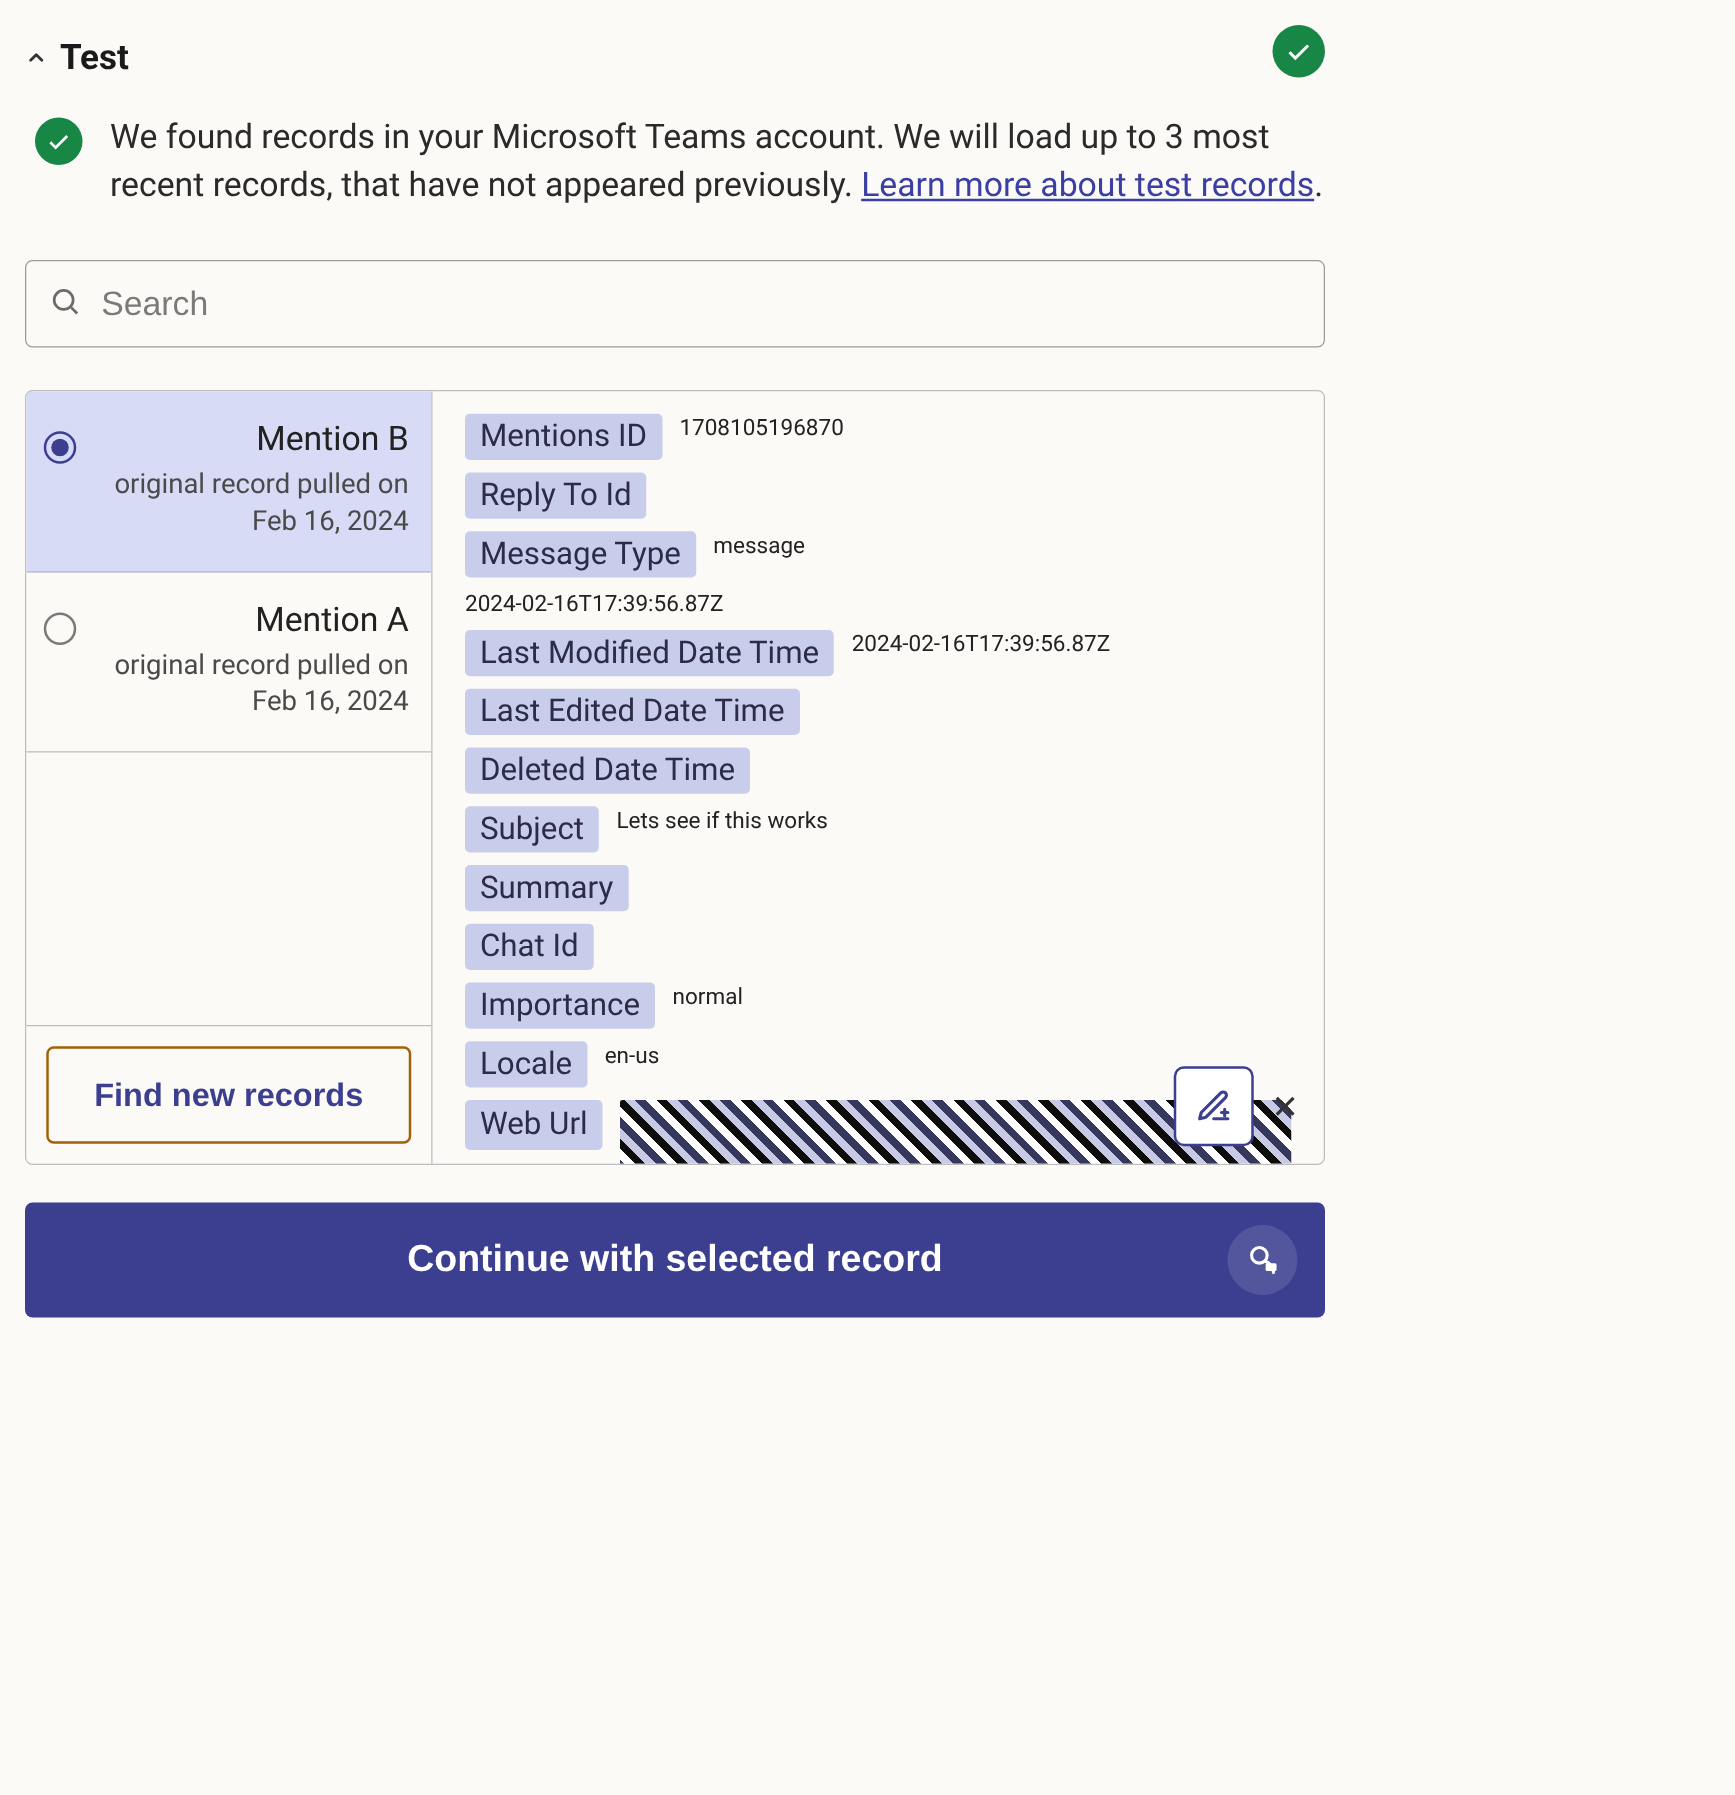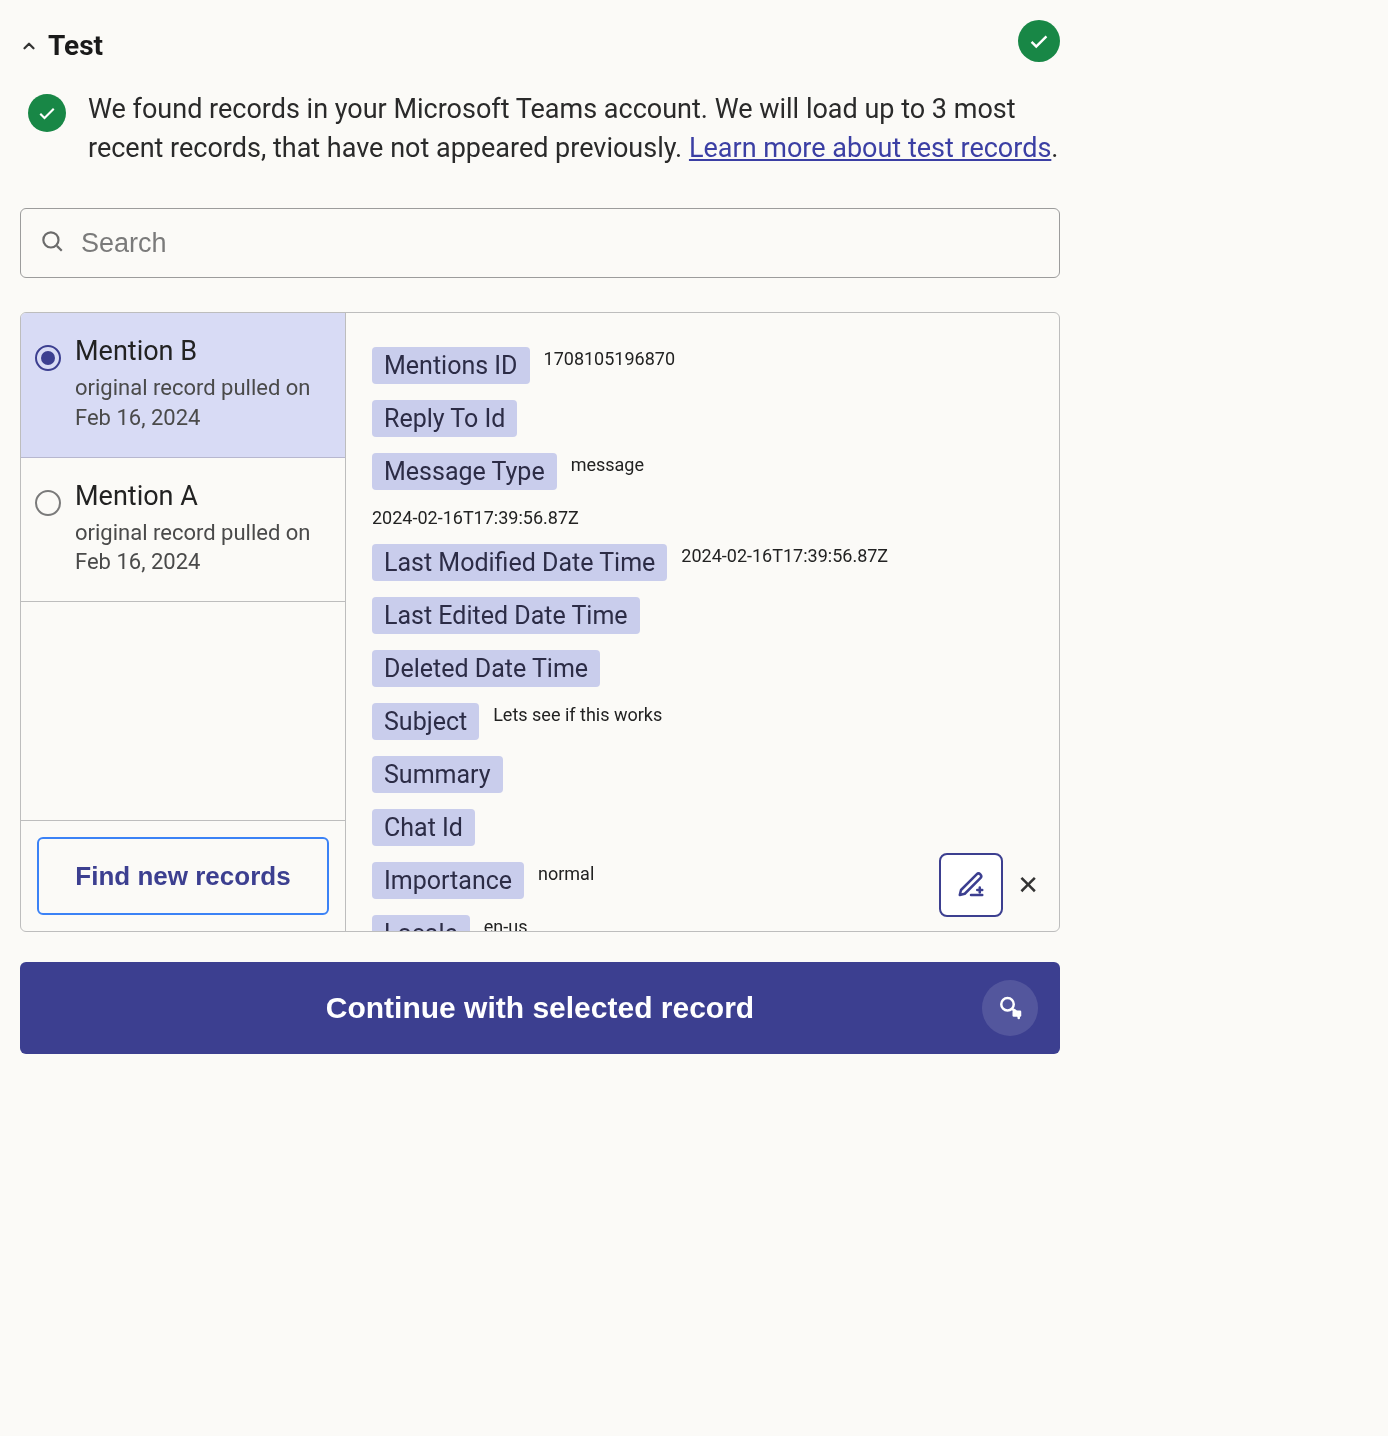--- a/index.html
+++ b/index.html
@@ -102,20 +102,21 @@
     flex: 1;
     overflow: auto;
   }
   .record-item {
     display: flex;
     align-items: flex-start;
     gap: 14px;
     padding: 22px 18px 24px 14px;
     border-bottom: 1px solid #bdbdbd;
     cursor: pointer;
+    text-align: right;
   }
   .record-item.selected {
     background: #d8dbf5;
     border-bottom: 1px solid #b7b7cf;
   }
   .radio {
     width: 26px;
     height: 26px;
     border: 2px solid #7a7a7a;
     border-radius: 50%;
@@ -146,40 +147,39 @@
     color: #4a4a4a;
     line-height: 1.35;
   }
   .find-new-wrap {
     border-top: 1px solid #bdbdbd;
     padding: 16px;
   }
   .find-new-btn {
     width: 100%;
     height: 78px;
-    border: 2px solid #3b82f6;
+    border: 2px solid #a16207;
     background: transparent;
     color: #3c3f90;
     border-radius: 6px;
     font-size: 26px;
     font-weight: 700;
     cursor: pointer;
   }
   .details {
     flex: 1;
     padding: 18px 26px 12px 26px;
     overflow: hidden;
     position: relative;
   }
   .field-row {
     display: flex;
     align-items: flex-start;
     gap: 14px;
     margin-bottom: 10px;
-    margin-top: 16px;
   }
   .field-label {
     background: #c9cdec;
     color: #2c2c46;
     font-size: 25px;
     padding: 4px 12px;
     border-radius: 4px;
     white-space: nowrap;
     flex-shrink: 0;
   }

